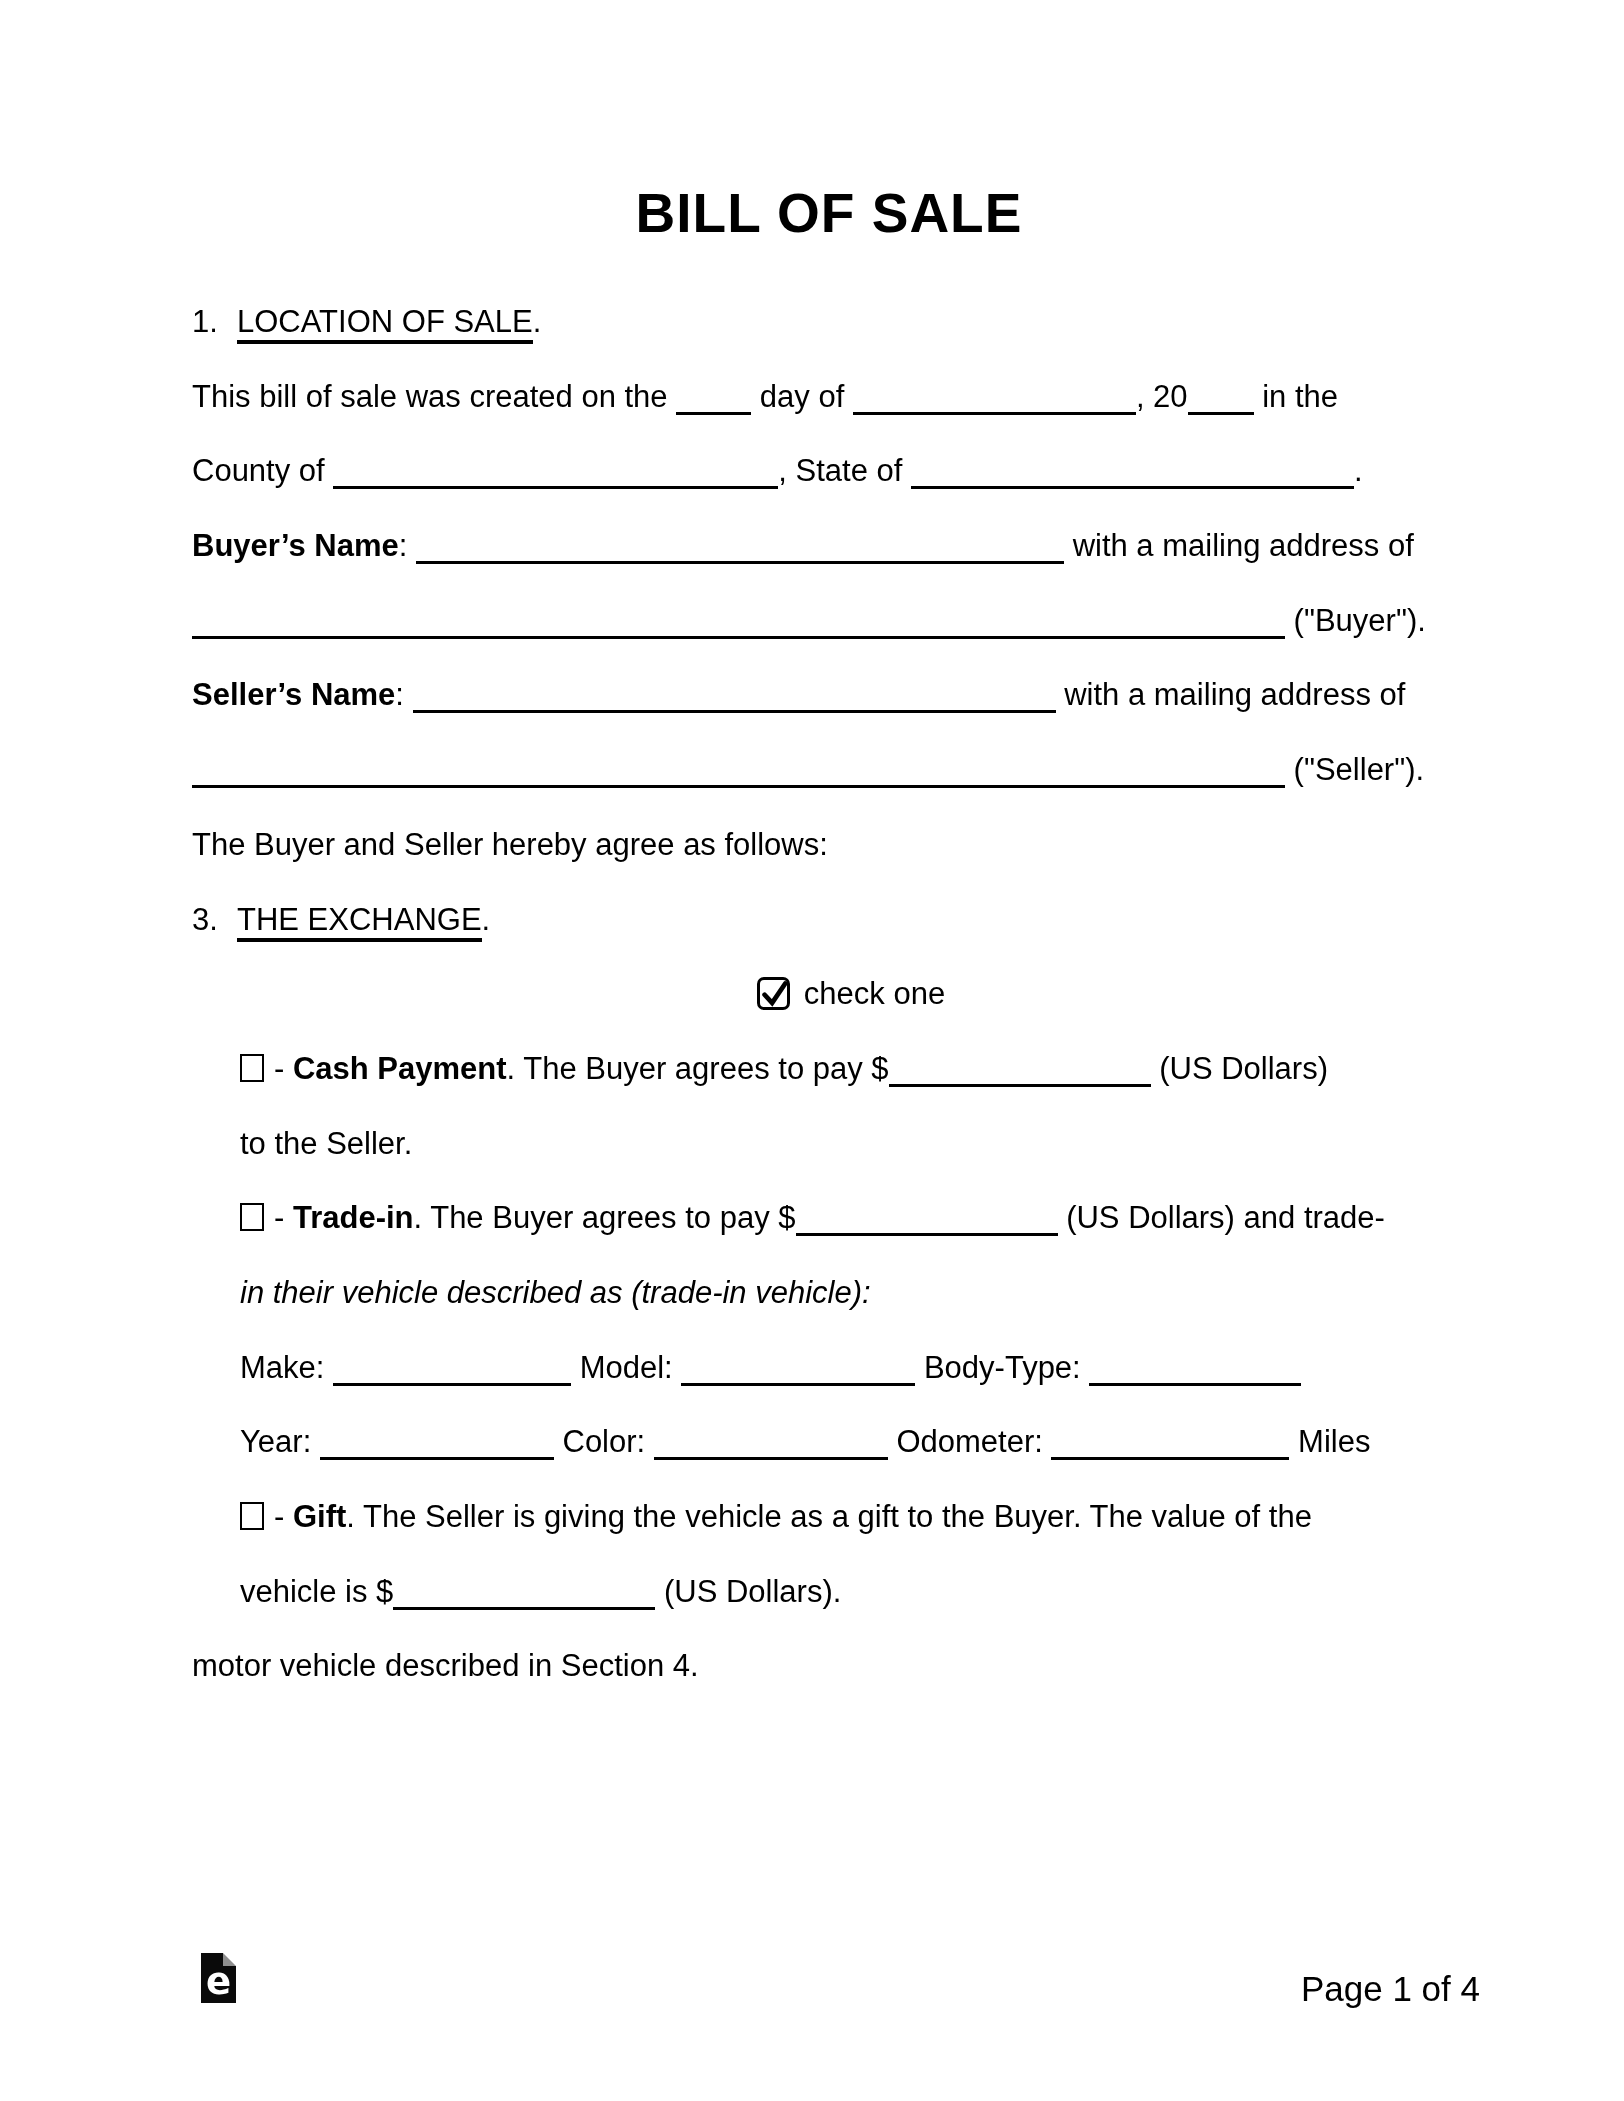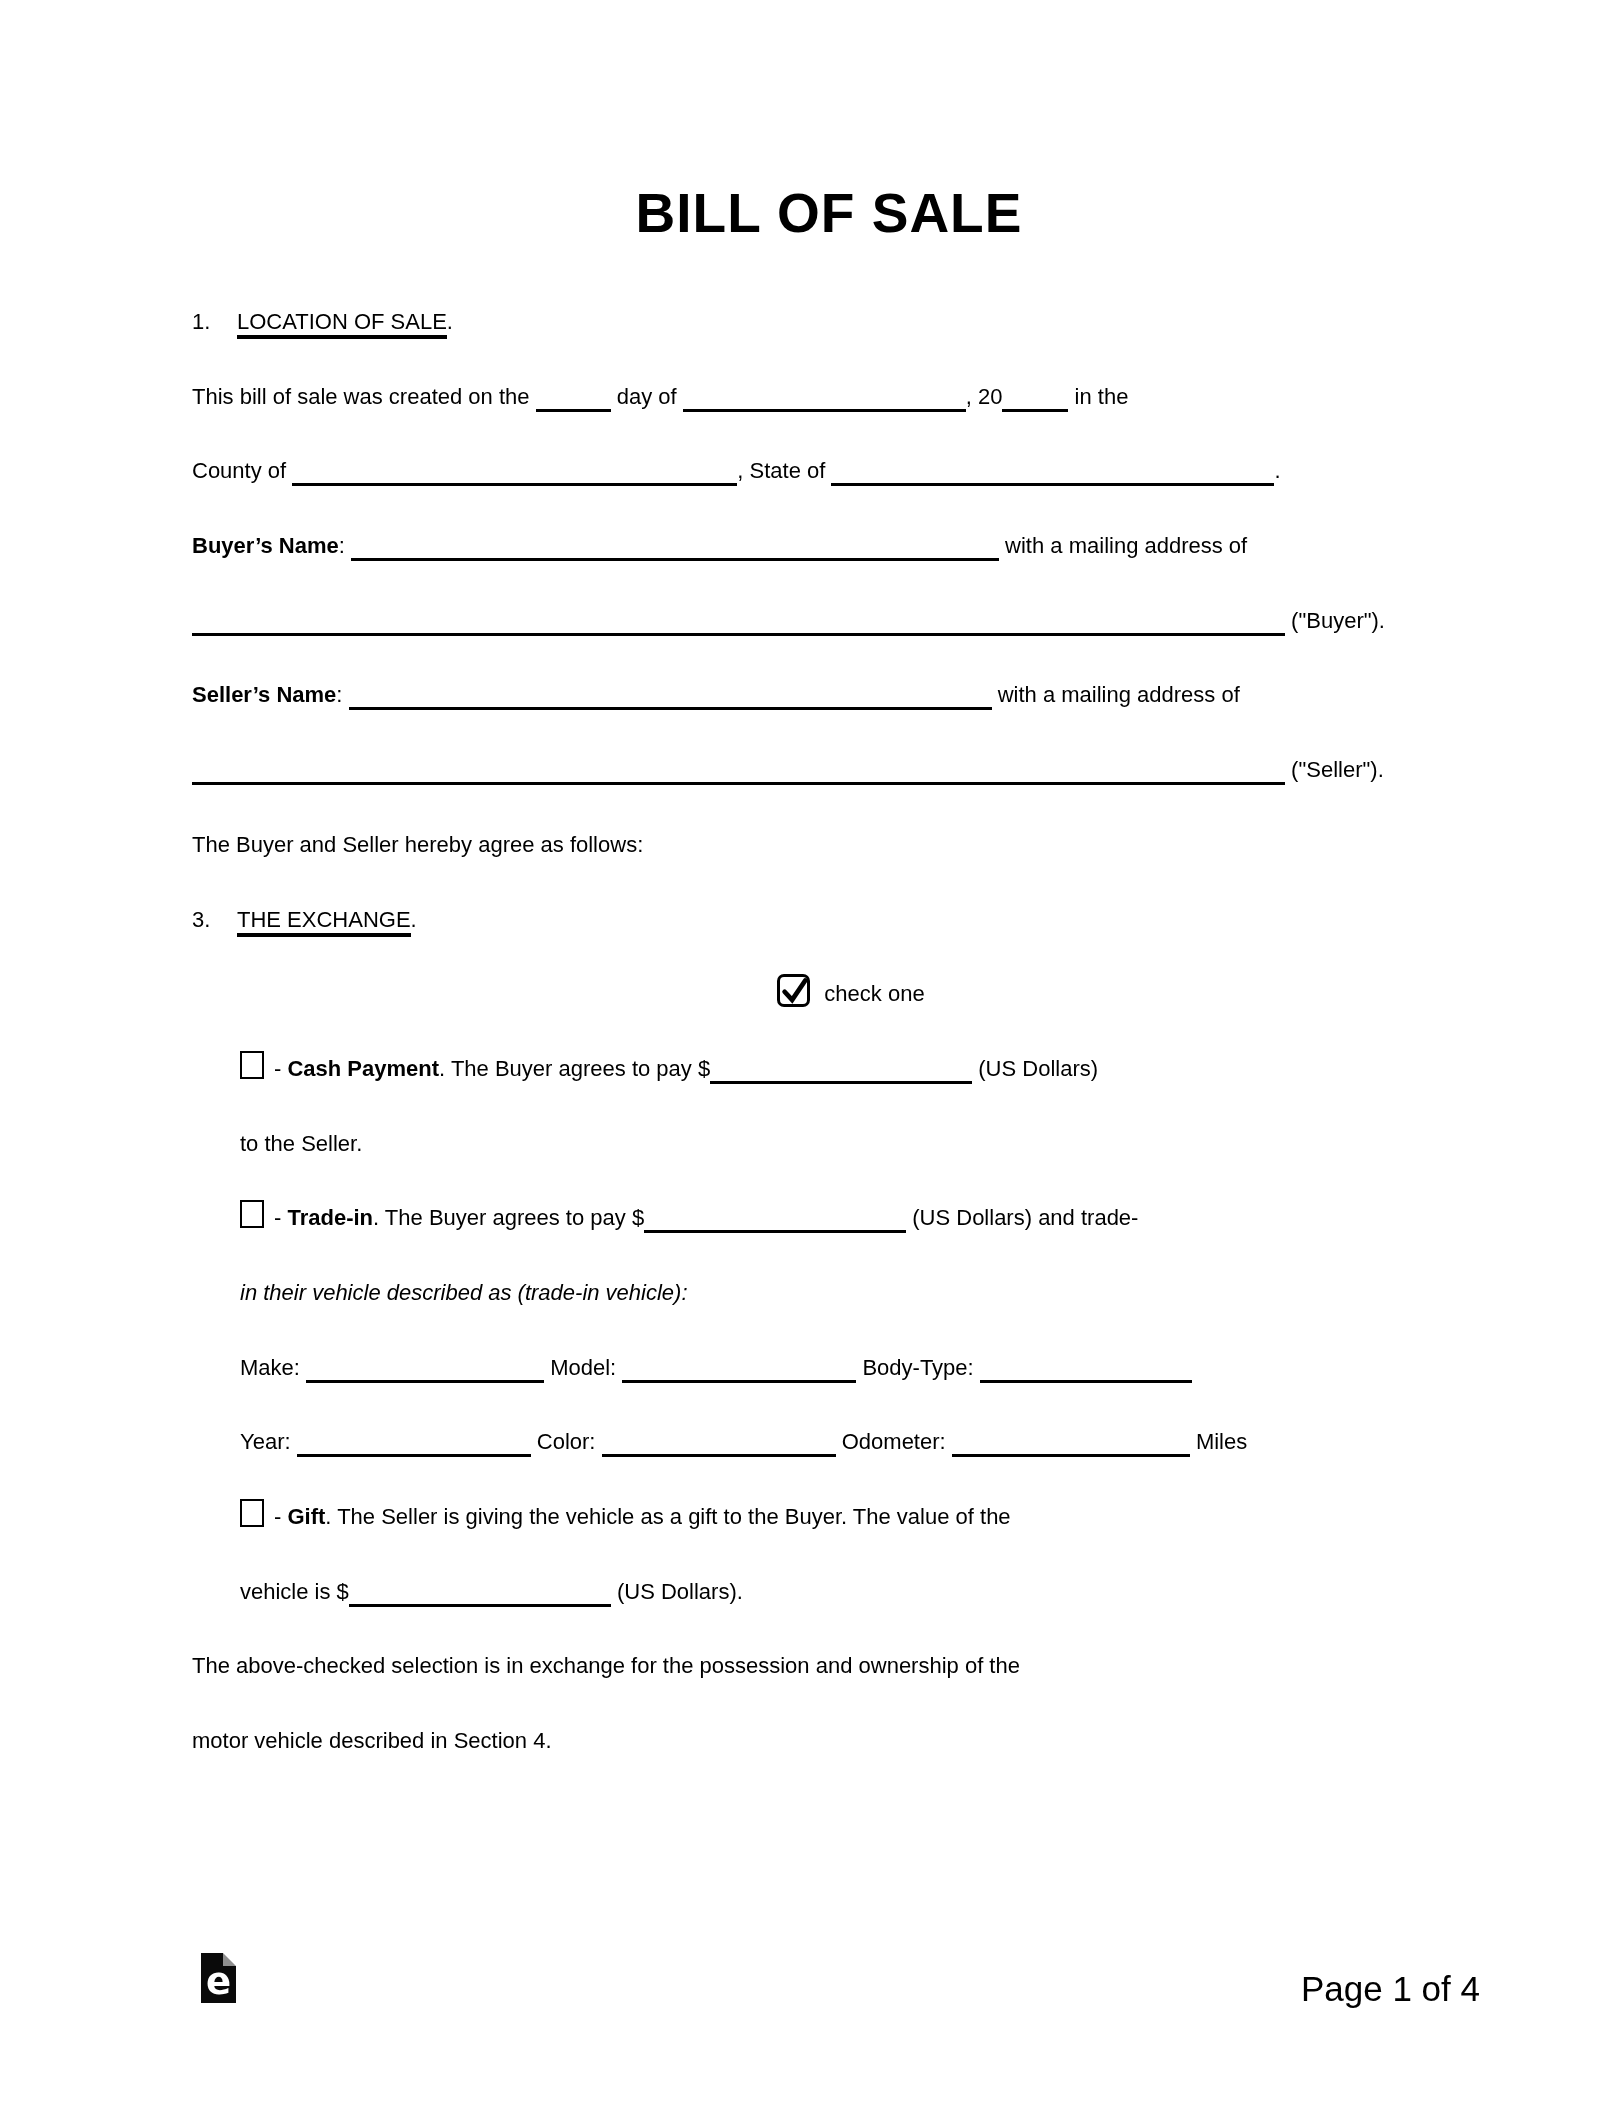--- a/index.html
+++ b/index.html
@@ -12,21 +12,21 @@
   .title {
     position:absolute; top:169px; left:0; width:100%;
     margin:17px; text-align:center;
     font-size:55px; font-weight:bold; line-height:1; letter-spacing:1px;
   }
   .content {
     position:absolute; left:192px; top:285px; width:1270px;
   }
   .line {
     height:74.7px; line-height:74.7px;
-    font-size:22px; white-space:nowrap;
+    font-size:31px; white-space:nowrap;
   }
   .seg { }
   .bold { font-weight:bold; }
   .uline { border-bottom:4px solid #000; padding-bottom:1px; }
   .num { display:inline-block; width:45px; }
   .blank {
     display:inline-block; height:12px; margin-bottom:-8px;
     border-bottom:3px solid #000;
   }
   .cb {
@@ -79,21 +79,20 @@
             <path d="M4.5 13 L10.5 19.5 L21 4" fill="none" stroke="#000" stroke-width="3.8" stroke-linecap="round"></path>
           </svg></span><span class="seg">check one</span></div>
       <div class="line" style="padding-left: 48px;"><span class="cb"></span><span class="seg">- </span><span class="seg bold">Cash Payment</span><span class="seg">. The Buyer agrees to pay $</span><span class="blank" style="width: 262px;"></span><span class="seg"> (US Dollars)</span></div>
       <div class="line" style="padding-left: 48px;"><span class="seg">to the Seller.</span></div>
       <div class="line" style="padding-left: 48px;"><span class="cb"></span><span class="seg">- </span><span class="seg bold">Trade-in</span><span class="seg">. The Buyer agrees to pay $</span><span class="blank" style="width: 262px;"></span><span class="seg"> (US Dollars) and trade-</span></div>
       <div class="line" style="padding-left: 48px; font-style: italic;"><span class="seg">in their vehicle described as (trade-in vehicle):</span></div>
       <div class="line" style="padding-left: 48px;"><span class="seg">Make: </span><span class="blank" style="width: 238px;"></span><span class="seg"> Model: </span><span class="blank" style="width: 234px;"></span><span class="seg"> Body-Type: </span><span class="blank" style="width: 212px;"></span></div>
       <div class="line" style="padding-left: 48px;"><span class="seg">Year: </span><span class="blank" style="width: 234px;"></span><span class="seg"> Color: </span><span class="blank" style="width: 234px;"></span><span class="seg"> Odometer: </span><span class="blank" style="width: 238px;"></span><span class="seg"> Miles</span></div>
       <div class="line" style="padding-left: 48px;"><span class="cb"></span><span class="seg">- </span><span class="seg bold">Gift</span><span class="seg">. The Seller is giving the vehicle as a gift to the Buyer. The value of the</span></div>
       <div class="line" style="padding-left: 48px;"><span class="seg">vehicle is $</span><span class="blank" style="width: 262px;"></span><span class="seg"> (US Dollars).</span></div>
-      <div class="line"><span class="seg">The above-checked selection is in exchange for the possession and ownership of the</span></div>
       <div class="line"><span class="seg">motor vehicle described in Section 4.</span></div>
     </div>
 
   <div class="logo">
     <span class="fold"></span>
     <span class="logo-e">e</span>
   </div>
 
   <div class="pagenum">Page 1 of 4</div>
 </div>

